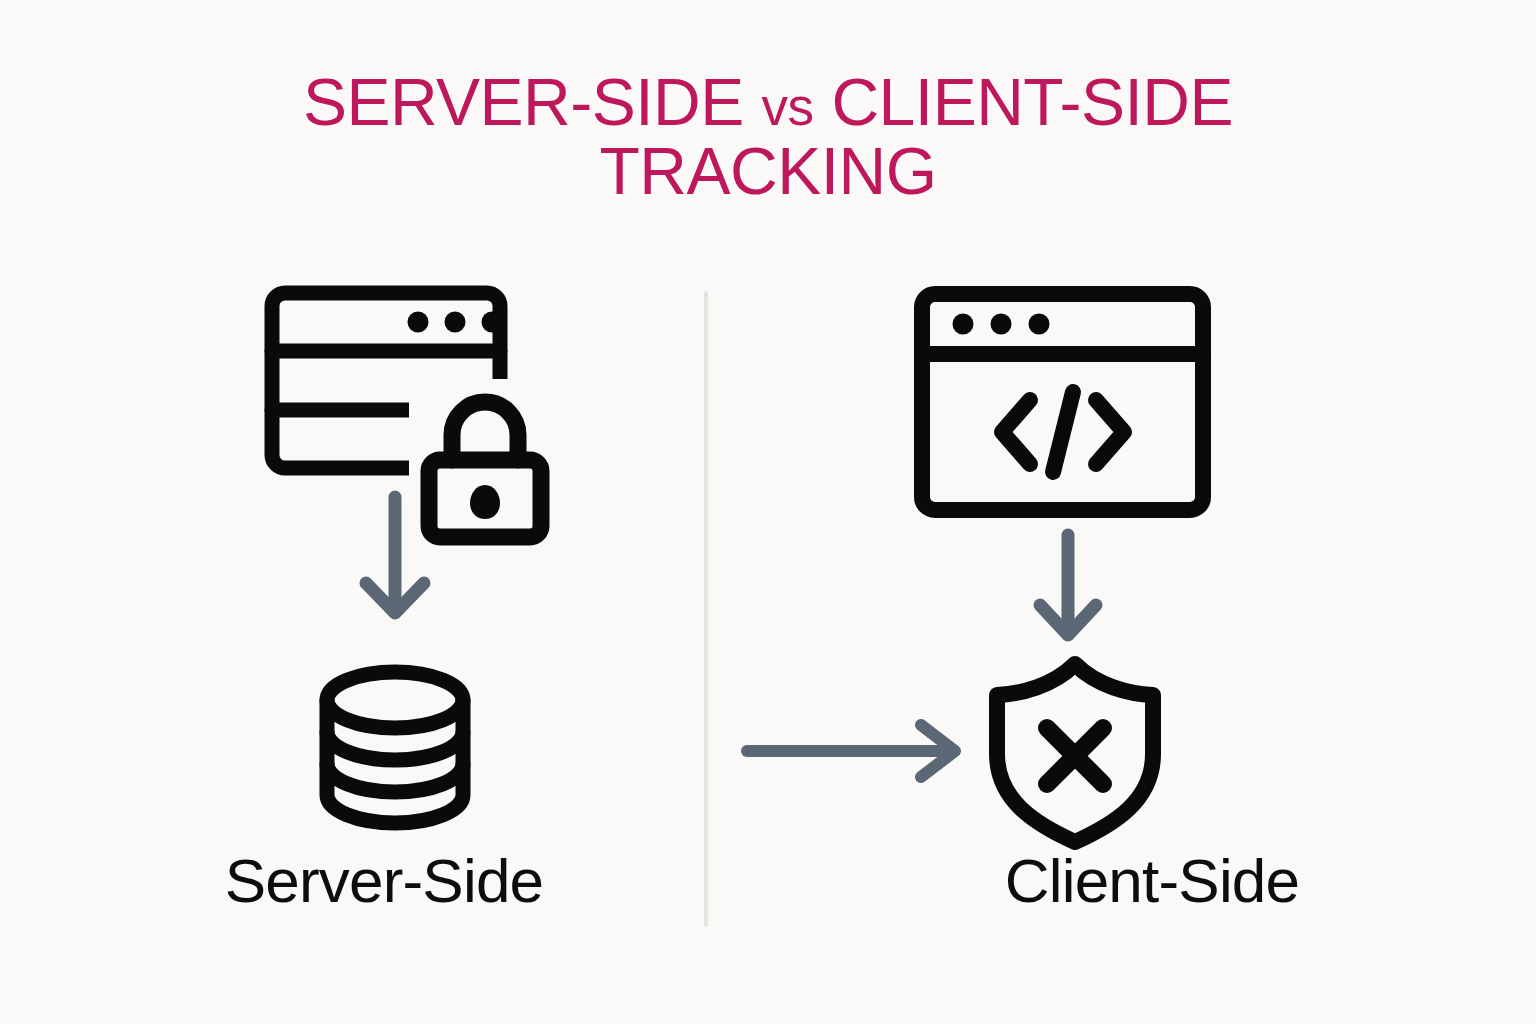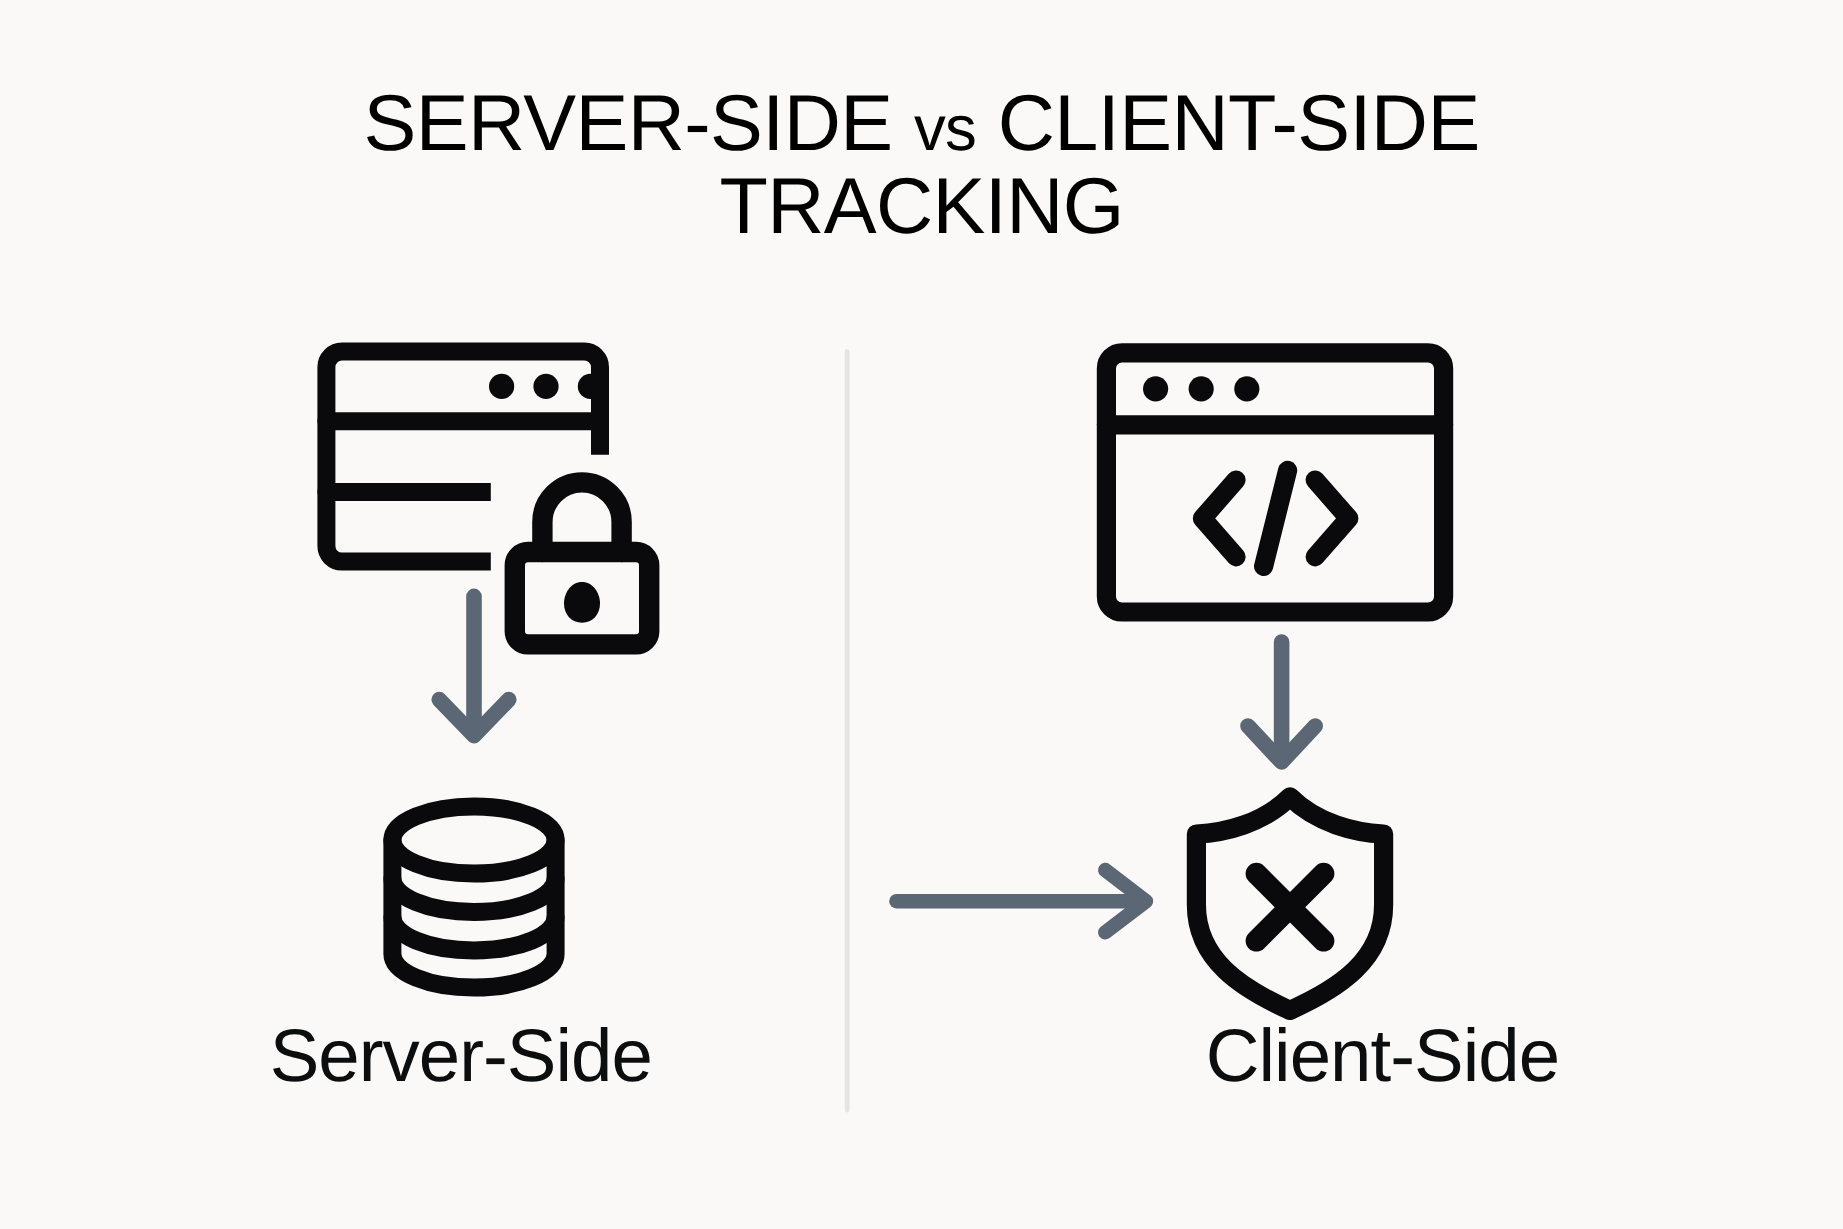--- a/index.html
+++ b/index.html
@@ -25,21 +25,21 @@
 
   
   .title-block {
     position: absolute;
     left: 0;
     top: 68px;
     width: 1536px;
     text-align: center;
     line-height: 1.04;
     letter-spacing: -0.5px;
-    color: #000000;
+    color: #be185d;
     font-weight: 500;
     font-size: 66px;
     font-family: "Liberation Sans", sans-serif;
   }
   .title-line {
     display: block;
     white-space: nowrap;
   }
   .title-vs {
     font-size: 53px;

